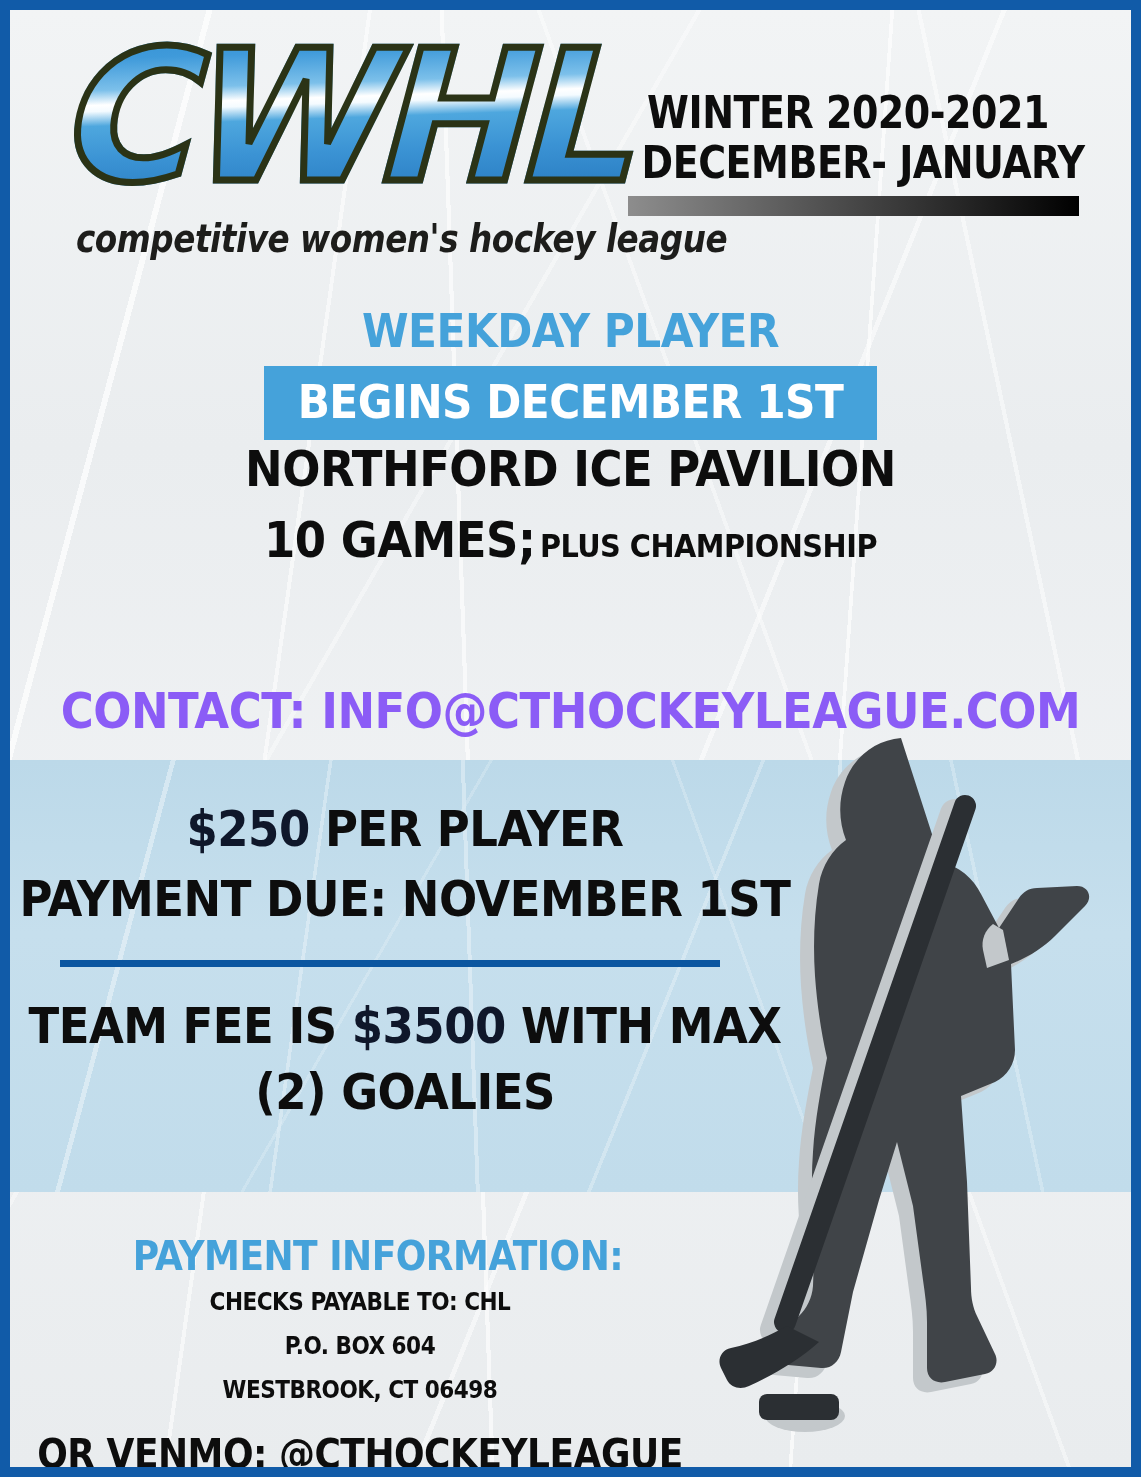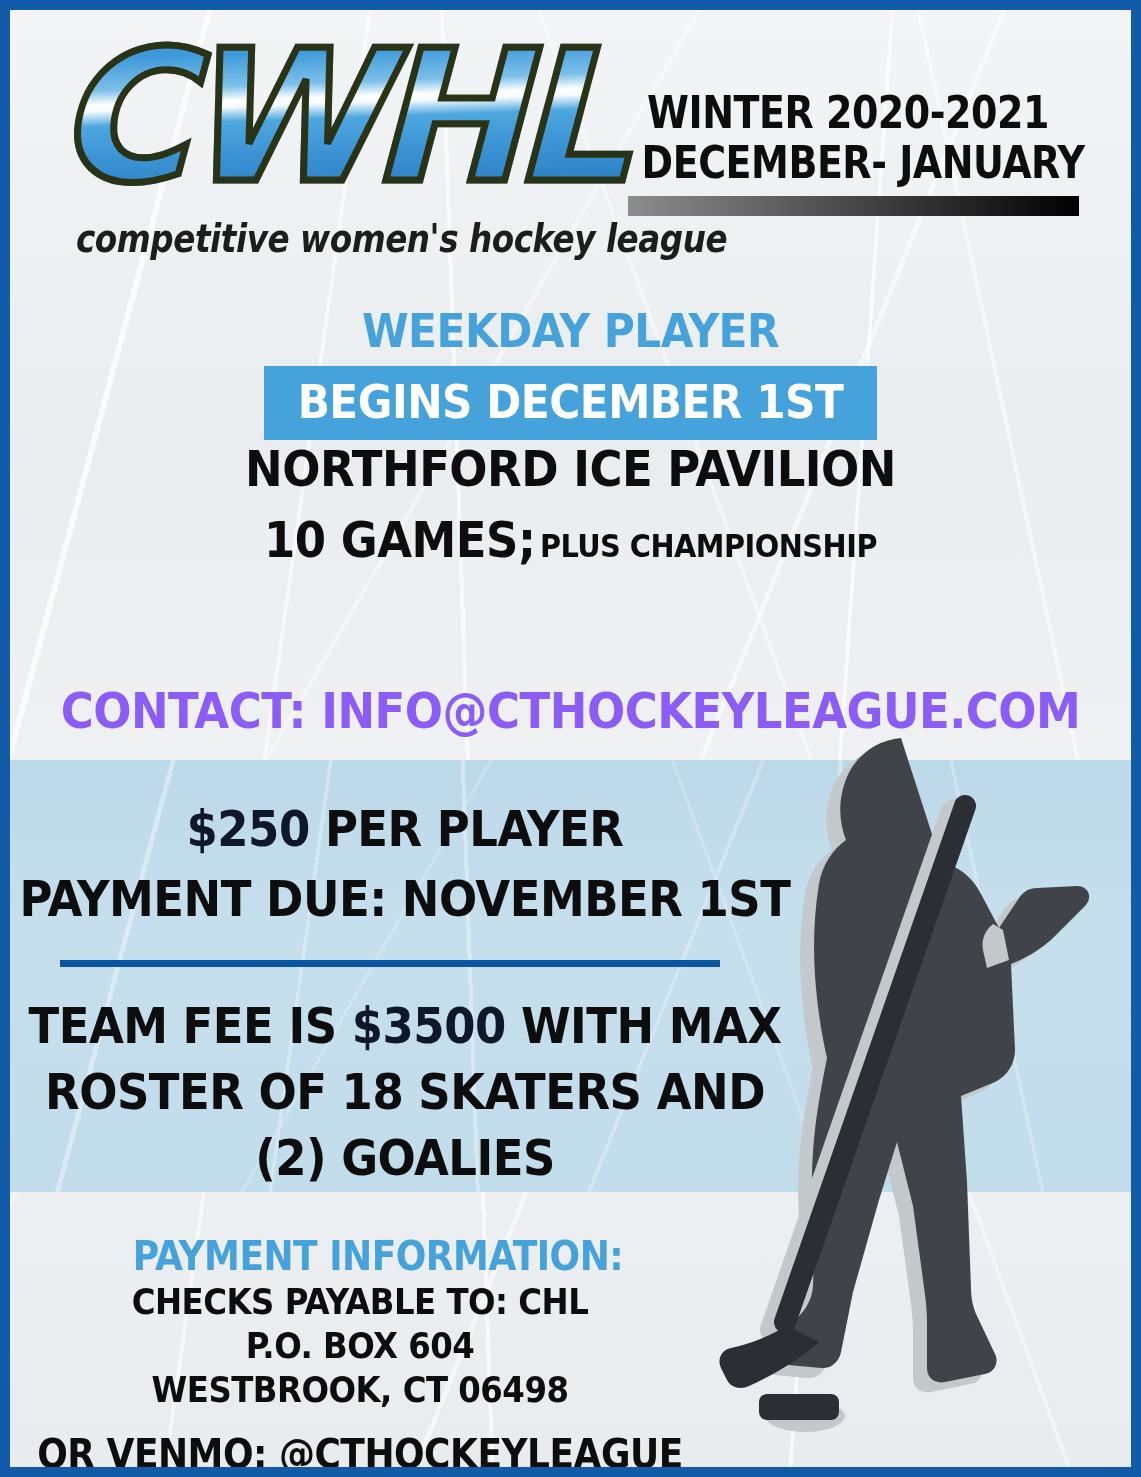--- a/index.html
+++ b/index.html
@@ -215,21 +215,21 @@
     text-align: center;
     color: #0d0d0d;
   }
   .payment-title {
     font-size: 40px;
     line-height: 48px;
     color: #45a2da;
     padding-left: 36px;
   }
   .payment-line {
-    font-size: 36px;
+    font-size: 24px;
     line-height: 44px;
     text-align: center;
   }
   .payment-venmo {
     font-size: 40px;
     line-height: 52px;
     margin-top: 16px;
   }
 
   
@@ -291,21 +291,20 @@
     <div class="cond fee-due">PAYMENT DUE: NOVEMBER 1ST</div>
 
     <div class="divider"></div>
 
     <div class="cond team-fee">
       <div>
         <span>TEAM FEE IS</span>
         <span class="accent-dark">$3500</span>
         <span>WITH MAX</span>
       </div>
-      <div>ROSTER OF 18 SKATERS AND</div>
       <div>(2) GOALIES</div>
     </div>
   </div>
 
   <div class="payment">
     <div class="cond payment-title">PAYMENT INFORMATION:</div>
     <div class="cond payment-line">CHECKS PAYABLE TO: CHL</div>
     <div class="cond payment-line">P.O. BOX 604</div>
     <div class="cond payment-line">WESTBROOK, CT 06498</div>
     <div class="cond payment-venmo">OR VENMO: @CTHOCKEYLEAGUE</div>

